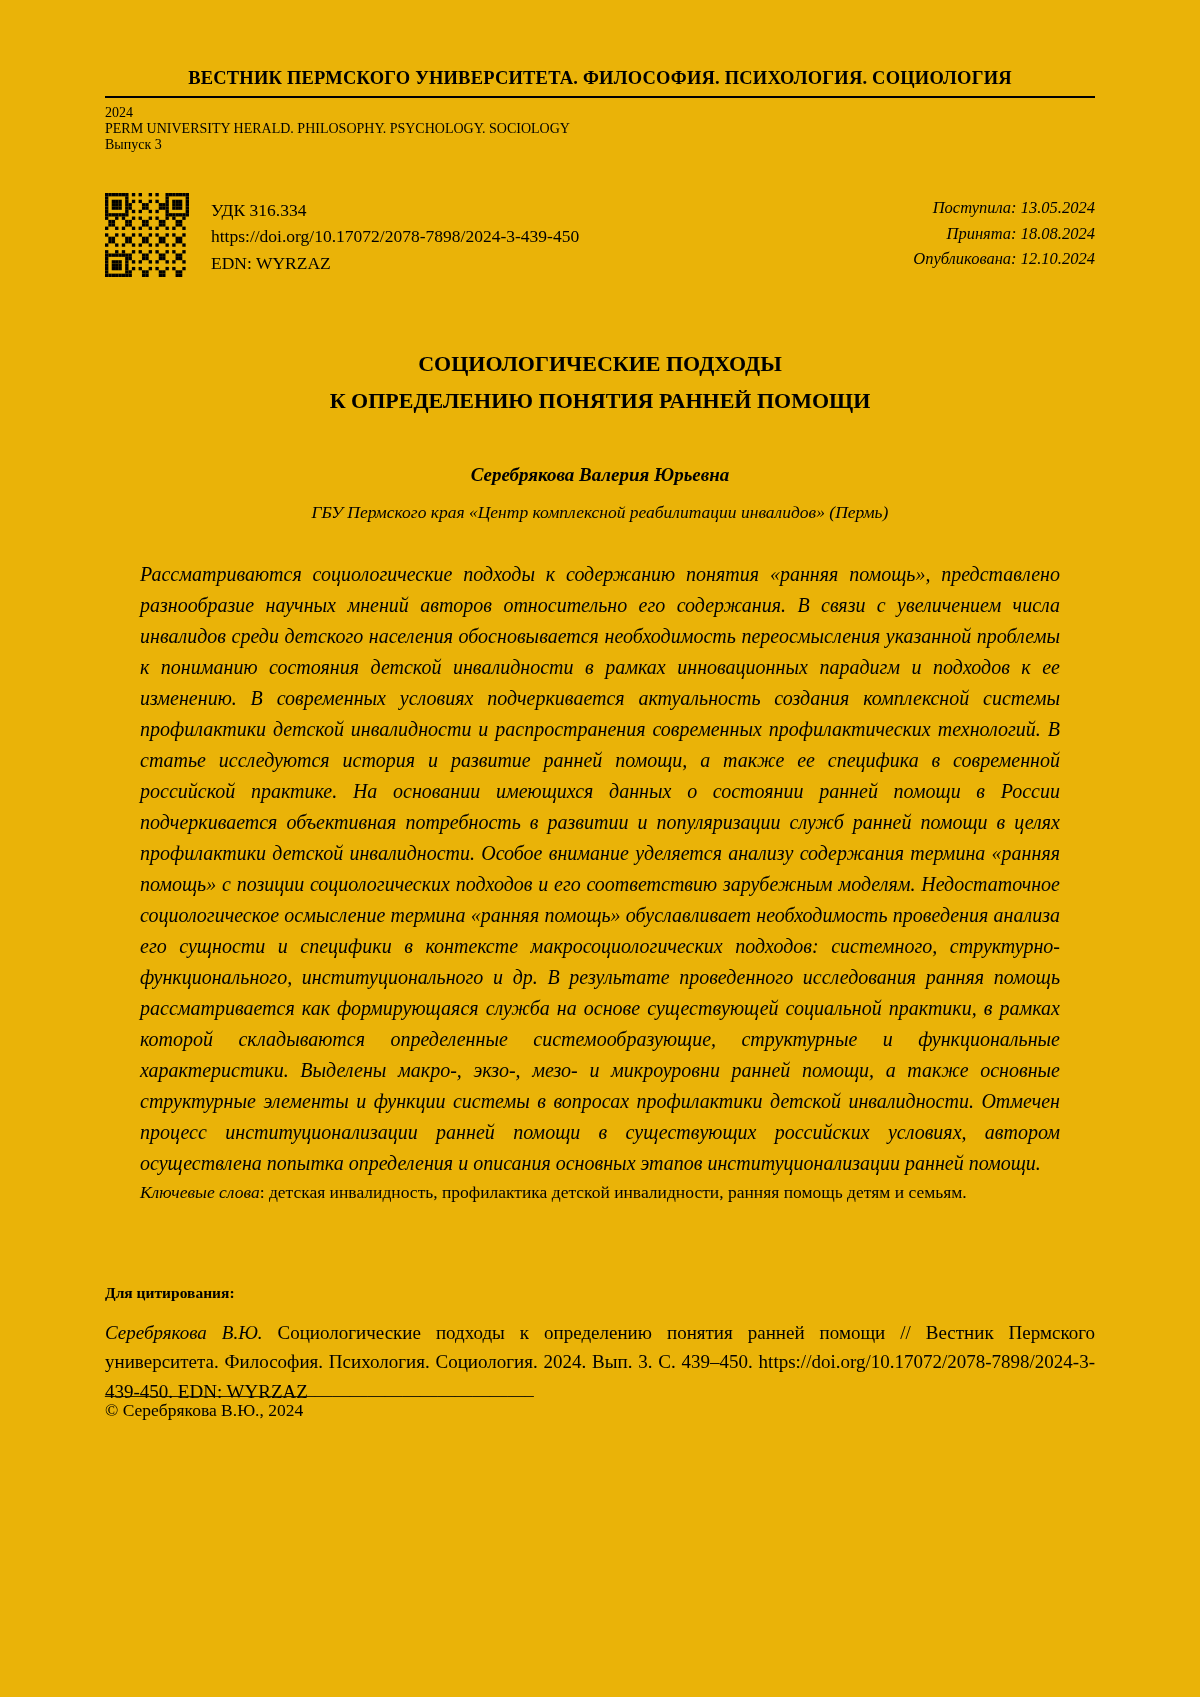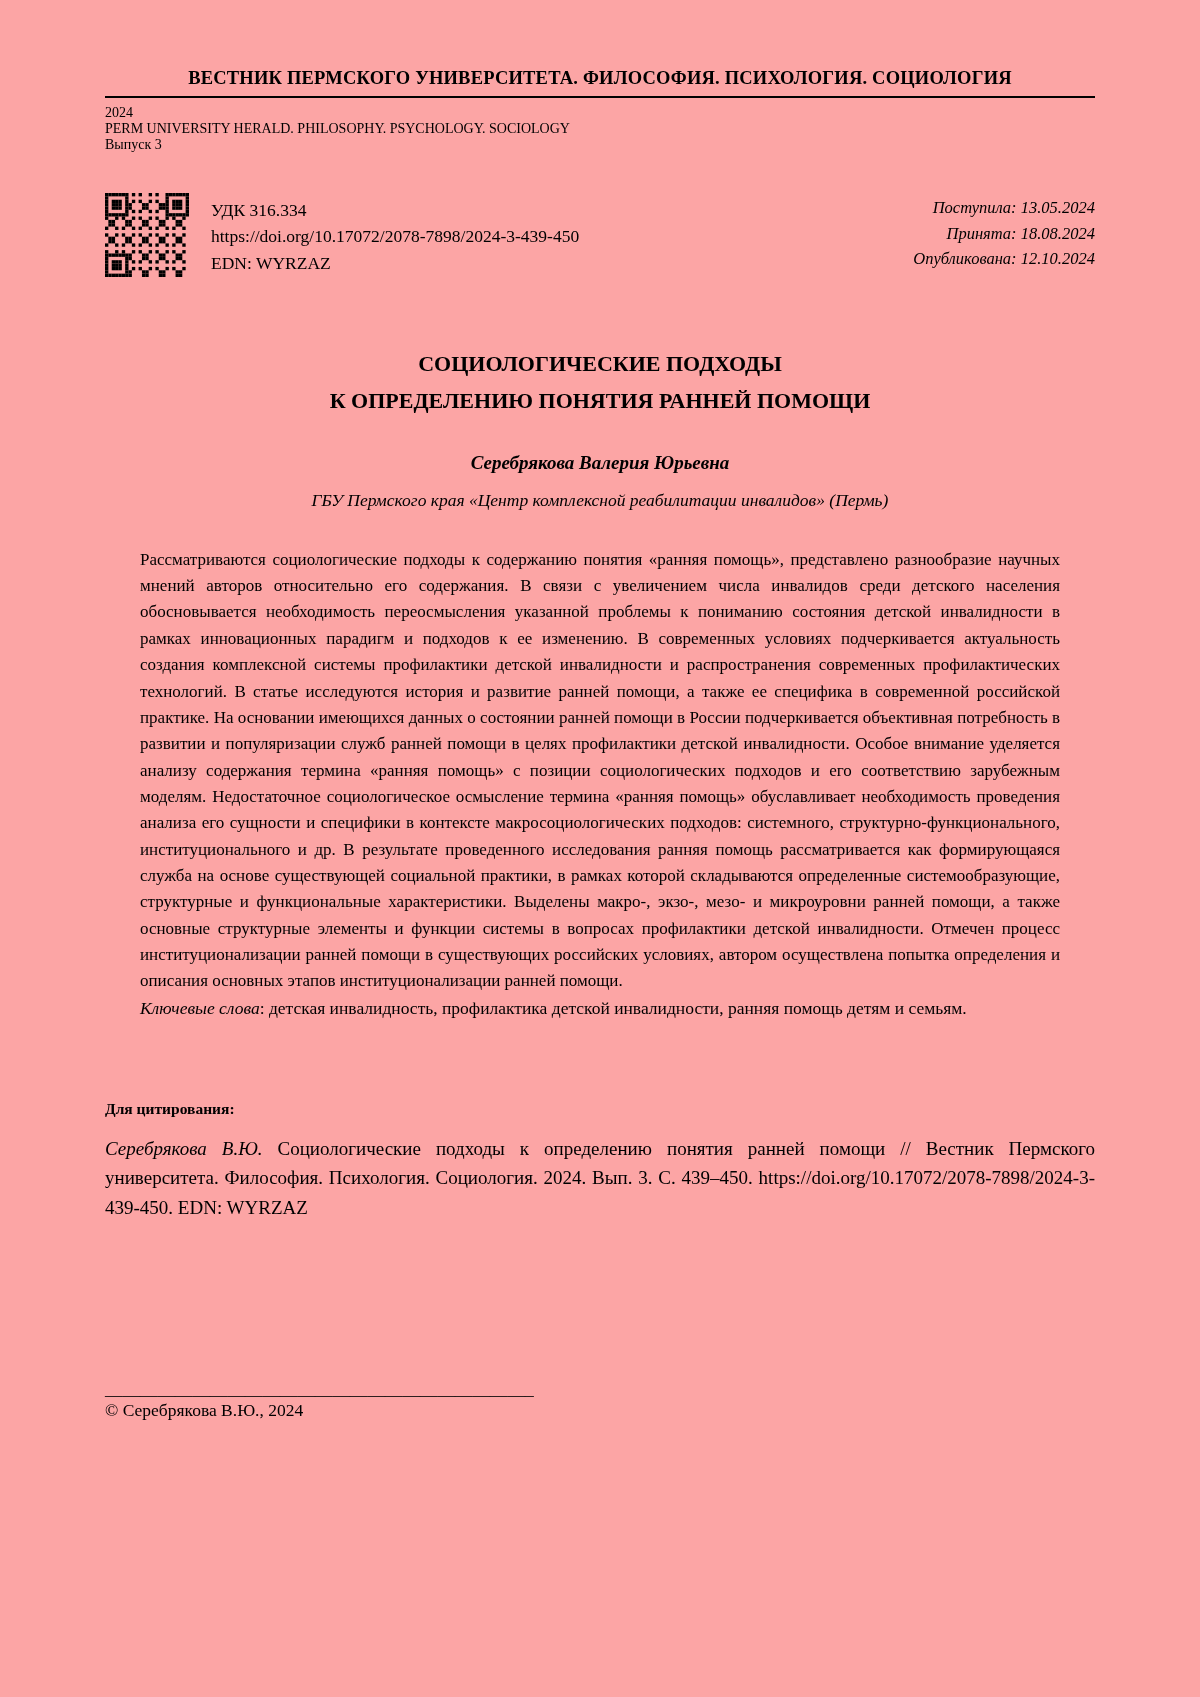--- a/index.html
+++ b/index.html
@@ -1,46 +1,46 @@
 <!DOCTYPE html>
 <html><head>
 <meta charset="utf-8">
 <style>
   * { margin:0; padding:0; box-sizing:border-box; }
   html,body { background:#ffffff; }
   .page {
     position:relative;
     width:1200px; height:1697px;
     margin:0 auto;
-    background:#fca5a5;
+    background:#eab308;
     color:#000;
     font-family:"Liberation Serif", serif;
     padding:68px 105px 0 105px;
     overflow:hidden;
   }
   .journal-ru {
     text-align:center; font-weight:bold; font-size:18.5px;
     letter-spacing:.2px; padding-bottom:7px; border-bottom:2px solid #000;
   }
   .journal-row {
     display:flex; justify-content:space-between; align-items:baseline;
     font-size:14px; padding-top:7px;flex-direction:column;
   }
   .journal-row .mid { text-align:left; flex:1; }
   .meta-section { display:flex; align-items:flex-start; margin-top:40px; }
   .qr-wrap { width:84px; height:84px; flex:0 0 auto; }
   .qr-wrap svg { width:84px; height:84px; display:block; }
   .meta-left { margin-left:22px; font-size:17.5px; line-height:1.5; padding-top:4px; }
   .meta-right { margin-left:auto; text-align:right; font-style:italic; font-size:16.5px; line-height:1.55; padding-top:2px; }
   .title { text-align:center; font-weight:bold; font-size:22px; line-height:1.7; margin-top:68px; }
-  .author { text-align:center; font-weight:bold; font-style:italic; font-size:19px; margin-top:32px; }
+  .author { text-align:center; font-weight:bold; font-style:italic; font-size:19px; margin-top:44px; }
   .affiliation { text-align:center; font-style:italic; font-size:17.5px; margin-top:16px; }
   .abstract {
-    margin:36px 35px 0 35px; font-size:17px; line-height:1.55;
-    text-align:justify; text-align-last:left;
+    margin:36px 35px 0 35px; font-size:20px; line-height:1.55;
+    text-align:justify; text-align-last:left;font-style:italic;
   }
   .keywords { margin:0 35px; font-size:17.5px; line-height:1.55; text-align:justify; text-align-last:left; }
   .italic { font-style:italic; }
   .citation-label { font-weight:bold; font-size:15.5px; margin-top:78px; }
   .citation { font-size:19px; line-height:1.55; margin-top:16px; text-align:justify; text-align-last:left; }
   .footer { position:absolute; left:105px; top:1379px; font-size:17.5px; }
   .divider { letter-spacing:0; white-space:pre; }
   .copyright { font-size:17.5px; }
 </style>
 </head>

